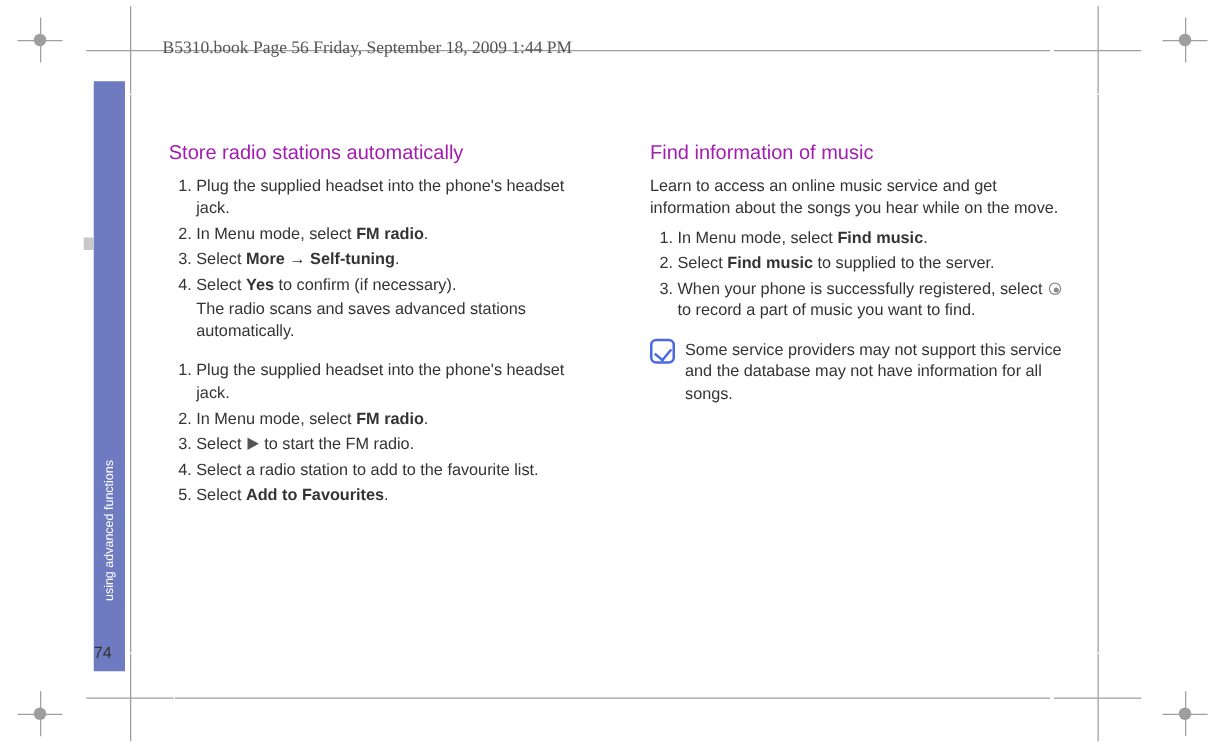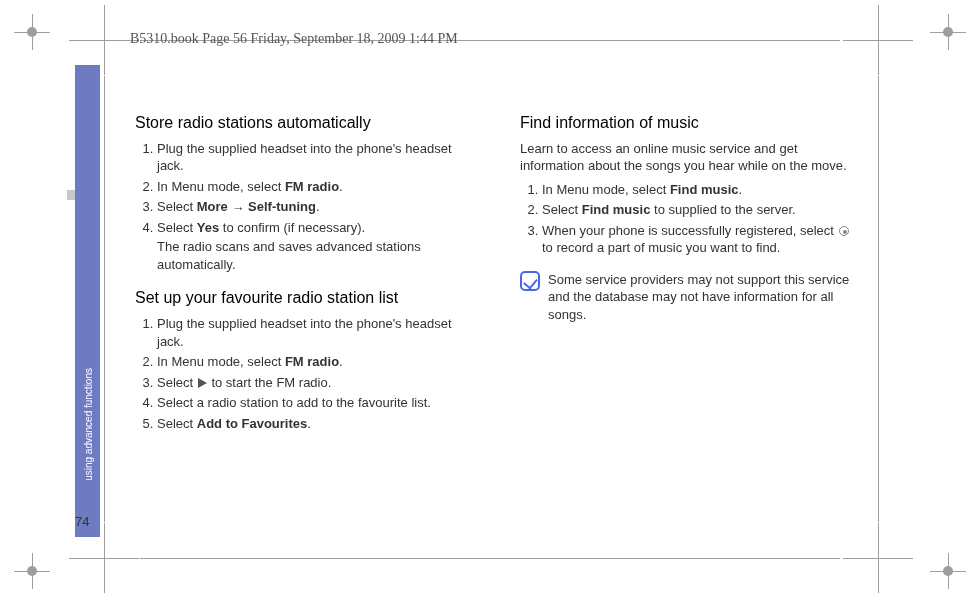--- a/index.html
+++ b/index.html
@@ -44,21 +44,21 @@
   }
   .side-gray { position: absolute; left: 67px; top: 190px; width: 8px; height: 10px; background: #c8c8c8; }
 
   .page-num { position: absolute; left: 75px; bottom: 74px; font-size: 13px; color: #333; }
 
   
   .col { position: absolute; top: 112px; width: 330px; font-size: 13px; line-height: 1.35; }
   .col-left  { left: 135px; }
   .col-right { left: 520px; }
 
-  .section-title { color: #000000; font-size: 16px; margin-bottom: 6px; font-weight: 400; }
+  .section-title { color: #a21caf; font-size: 16px; margin-bottom: 6px; font-weight: 400; }
   .intro { margin-bottom: 6px; }
 
   ol { list-style: decimal; padding-left: 22px; margin-bottom: 14px; }
   li { margin-bottom: 3px; }
   li .sub { display: block; margin-top: 2px; }
 
   .bold { font-weight: bold; }
   .arrow { font-weight: normal; }
 
   .icon-play {
@@ -167,21 +167,20 @@
 
   <div class="col col-left">
     <div class="section-title">Store radio stations automatically</div>
     <ol>
       <li><span>Plug the supplied headset into the phone's headset jack.</span></li>
       <li><span>In Menu mode, select</span> <span class="bold">FM radio</span><span>.</span></li>
       <li><span>Select</span> <span class="bold">More</span> <span class="arrow">→</span> <span class="bold">Self-tuning</span><span>.</span></li>
       <li><span>Select</span> <span class="bold">Yes</span> <span>to confirm (if necessary).</span><span class="sub">The radio scans and saves advanced stations automatically.</span></li>
     </ol>
 
-    <div class="section-title">Set up your favourite radio station list</div>
     <ol>
       <li><span>Plug the supplied headset into the phone's headset jack.</span></li>
       <li><span>In Menu mode, select</span> <span class="bold">FM radio</span><span>.</span></li>
       <li><span>Select</span> <span class="icon-play"></span> <span>to start the FM radio.</span></li>
       <li><span>Select a radio station to add to the favourite list.</span></li>
       <li><span>Select</span> <span class="bold">Add to Favourites</span><span>.</span></li>
     </ol>
   </div>
 
   <div class="col col-right">

